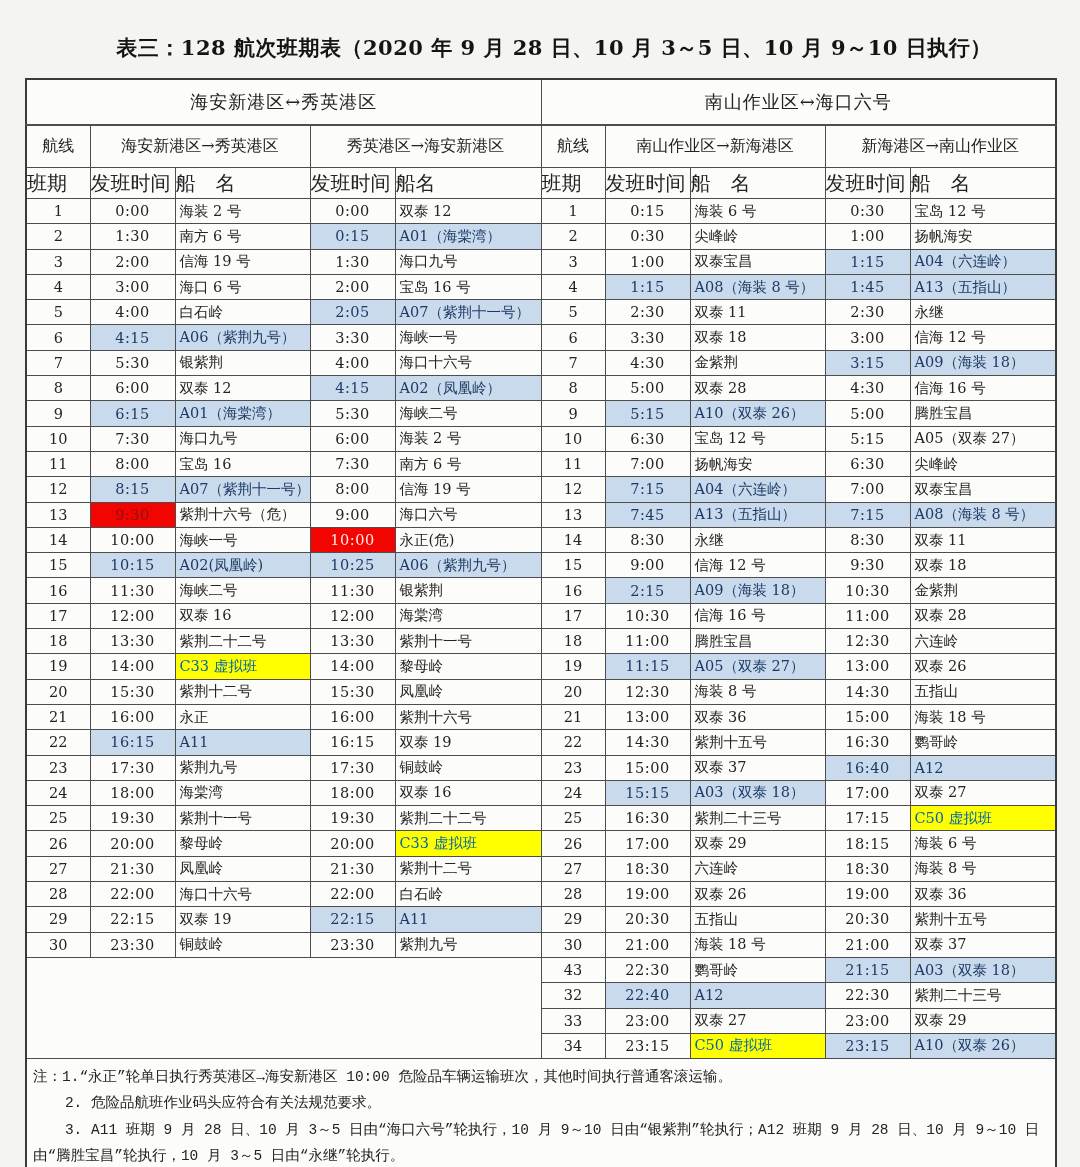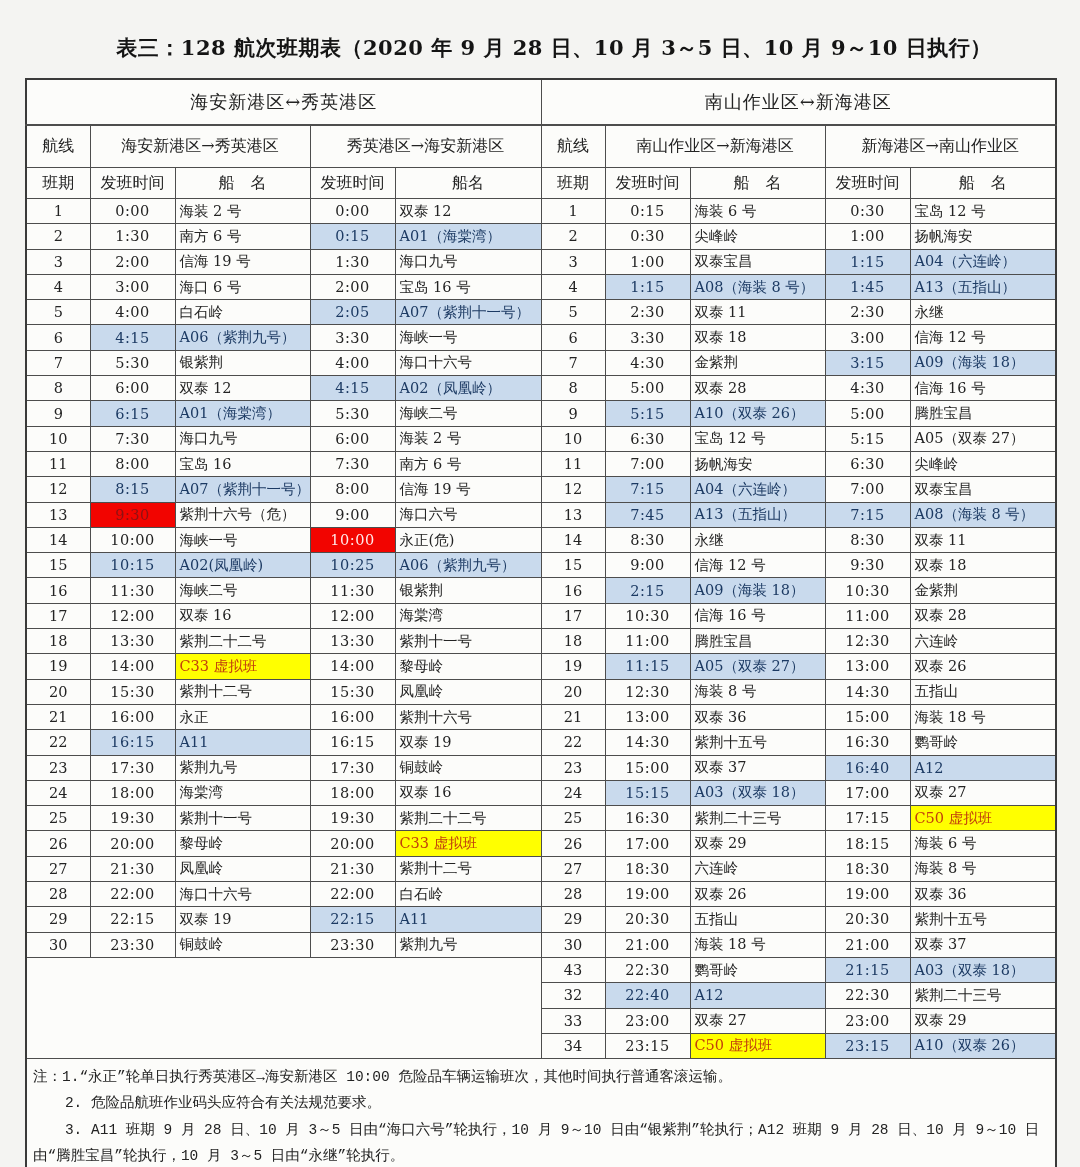--- a/index.html
+++ b/index.html
@@ -30,27 +30,27 @@
   .sched th, .sched td {
     border:1px solid #4d4d4d;
     padding:0;
     font-weight:normal;
     overflow:hidden;
     white-space:nowrap;
     vertical-align:middle;
   }
   tr.section-row th { height:44px; font-size:18px; text-align:center; letter-spacing:1px; border-bottom-width:2px; }
   tr.dir-row th   { height:41px; font-size:16px; text-align:center; }
-  tr.colhead-row th { height:30px; font-size:16px; text-align:center; }
+  tr.colhead-row th { height:30px; font-size:20px; text-align:left; }
   tr.data-row td  { height:24.3px; font-size:14.5px; }
   td.cell-num  { text-align:center; }
   td.cell-time { text-align:center; letter-spacing:0.5px; }
   td.cell-ship { text-align:left; padding-left:4px; }
   .hl-blue   { background:#c9daed; color:#1c3a63; }
-  .hl-yellow { background:#ffff00; color:#c2410c; }
+  .hl-yellow { background:#ffff00; color:#0369a1; }
   .hl-red-dark  { background:#f20400; color:#8e1212; }
   .hl-red-light { background:#f20400; color:#ffe9e9; }
   td.empty-left { background:#fcfcfa; }
   tr.notes-row td {
     height:144px;
     vertical-align:top;
     white-space:normal;
     font-size:14.5px;
     padding:5px 10px 0 6px;
     line-height:1.82;
@@ -72,21 +72,21 @@
       <col style="width:146px">
     <col style="width:64px">
       <col style="width:85px">
       <col style="width:135px">
       <col style="width:85px">
       <col style="width:146px">
   </colgroup>
   <tbody>
     <tr class="section-row">
       <th colspan="5">海安新港区↔秀英港区</th>
-      <th colspan="5">南山作业区↔新海港区</th>
+      <th colspan="5">南山作业区↔海口六号</th>
     </tr>
     <tr class="dir-row">
       <th>航线</th>
       <th colspan="2">海安新港区→秀英港区</th>
       <th colspan="2">秀英港区→海安新港区</th>
       <th>航线</th>
       <th colspan="2">南山作业区→新海港区</th>
       <th colspan="2">新海港区→南山作业区</th>
     </tr>
     <tr class="colhead-row">

